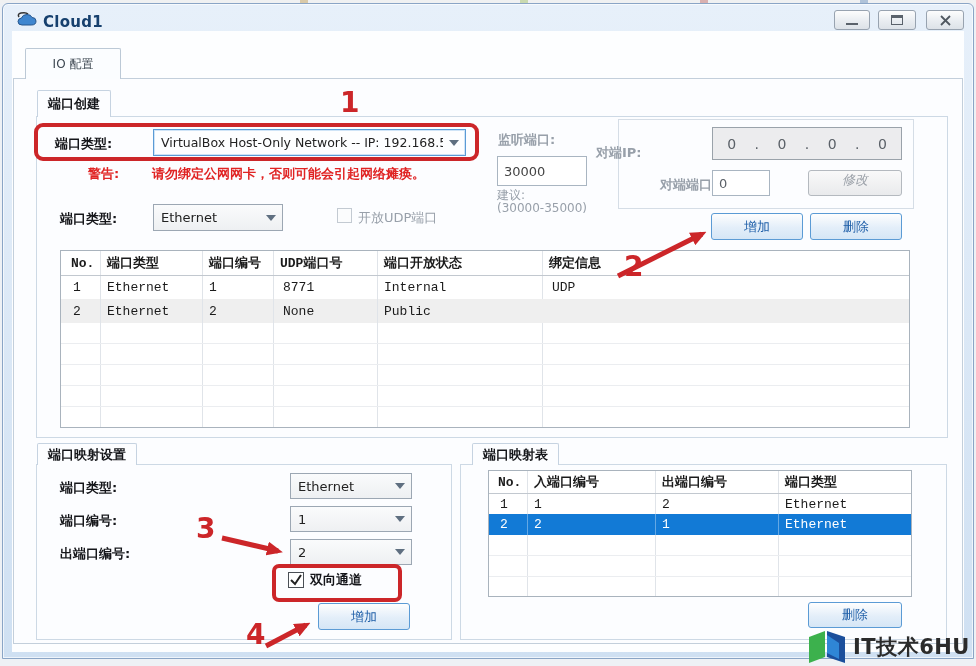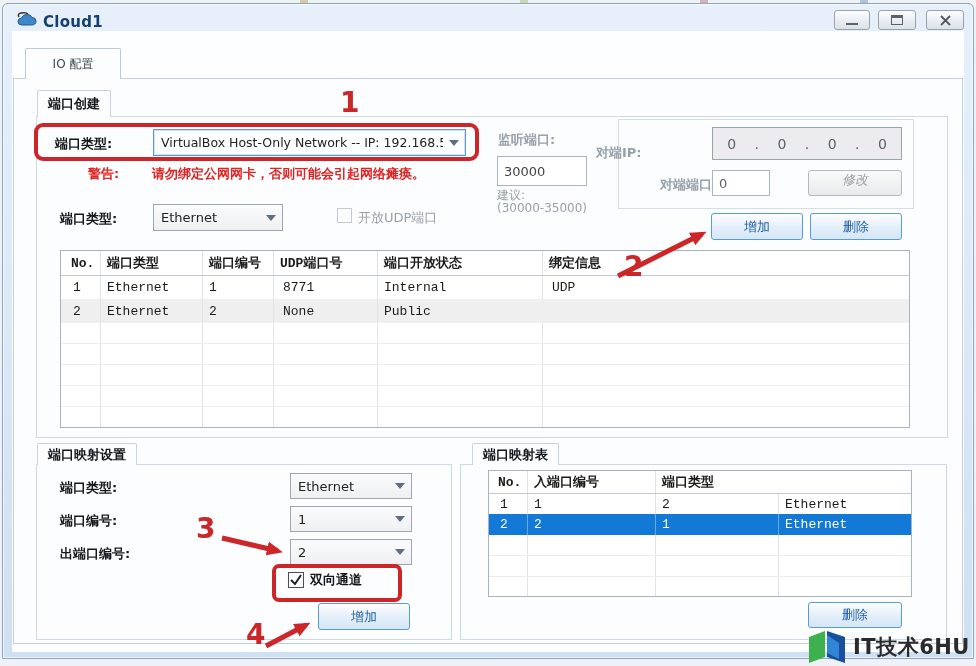--- a/index.html
+++ b/index.html
@@ -256,20 +256,21 @@
 
 <div class="abs grouplabel" style="left:472px;top:443px;height:22px;">
   <span>端口映射表</span>
 </div>
 <div class="abs groupbox" style="left:460px;top:464px;width:487px;height:176px;"></div>
 
 <div class="abs tbl" style="left:488px;top:470px;width:424px;height:127px;">
   <div class="trow thead" style="height:23px;">
     <div style="width:39px;padding-left:9px;">No.</div>
     <div style="width:128px;">入端口编号</div>
+    <div style="width:123px;">出端口编号</div>
     <div style="flex:1;">端口类型</div>
   </div>
   <div class="trow" style="height:20px;">
     <div style="width:39px;padding-left:11px;">1</div>
     <div style="width:128px;">1</div>
     <div style="width:123px;">2</div>
     <div style="flex:1;">Ethernet</div>
   </div>
   <div class="trow row-sel" style="height:21px;">
     <div style="width:39px;padding-left:11px;">2</div>

